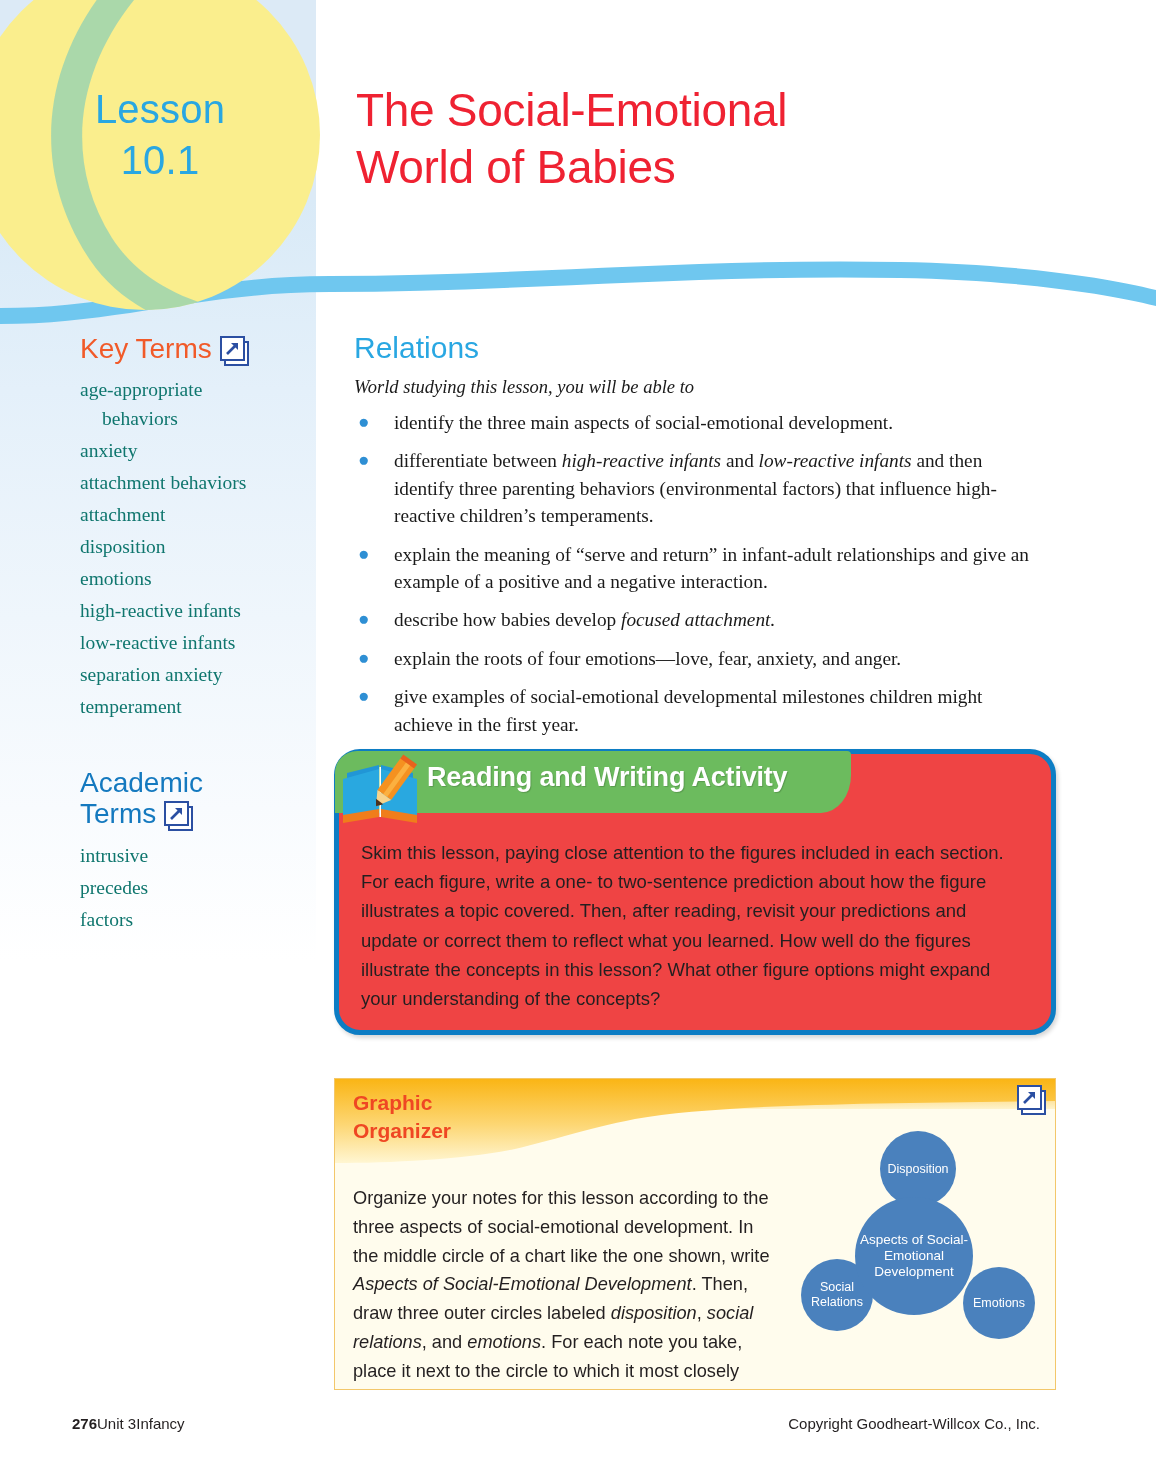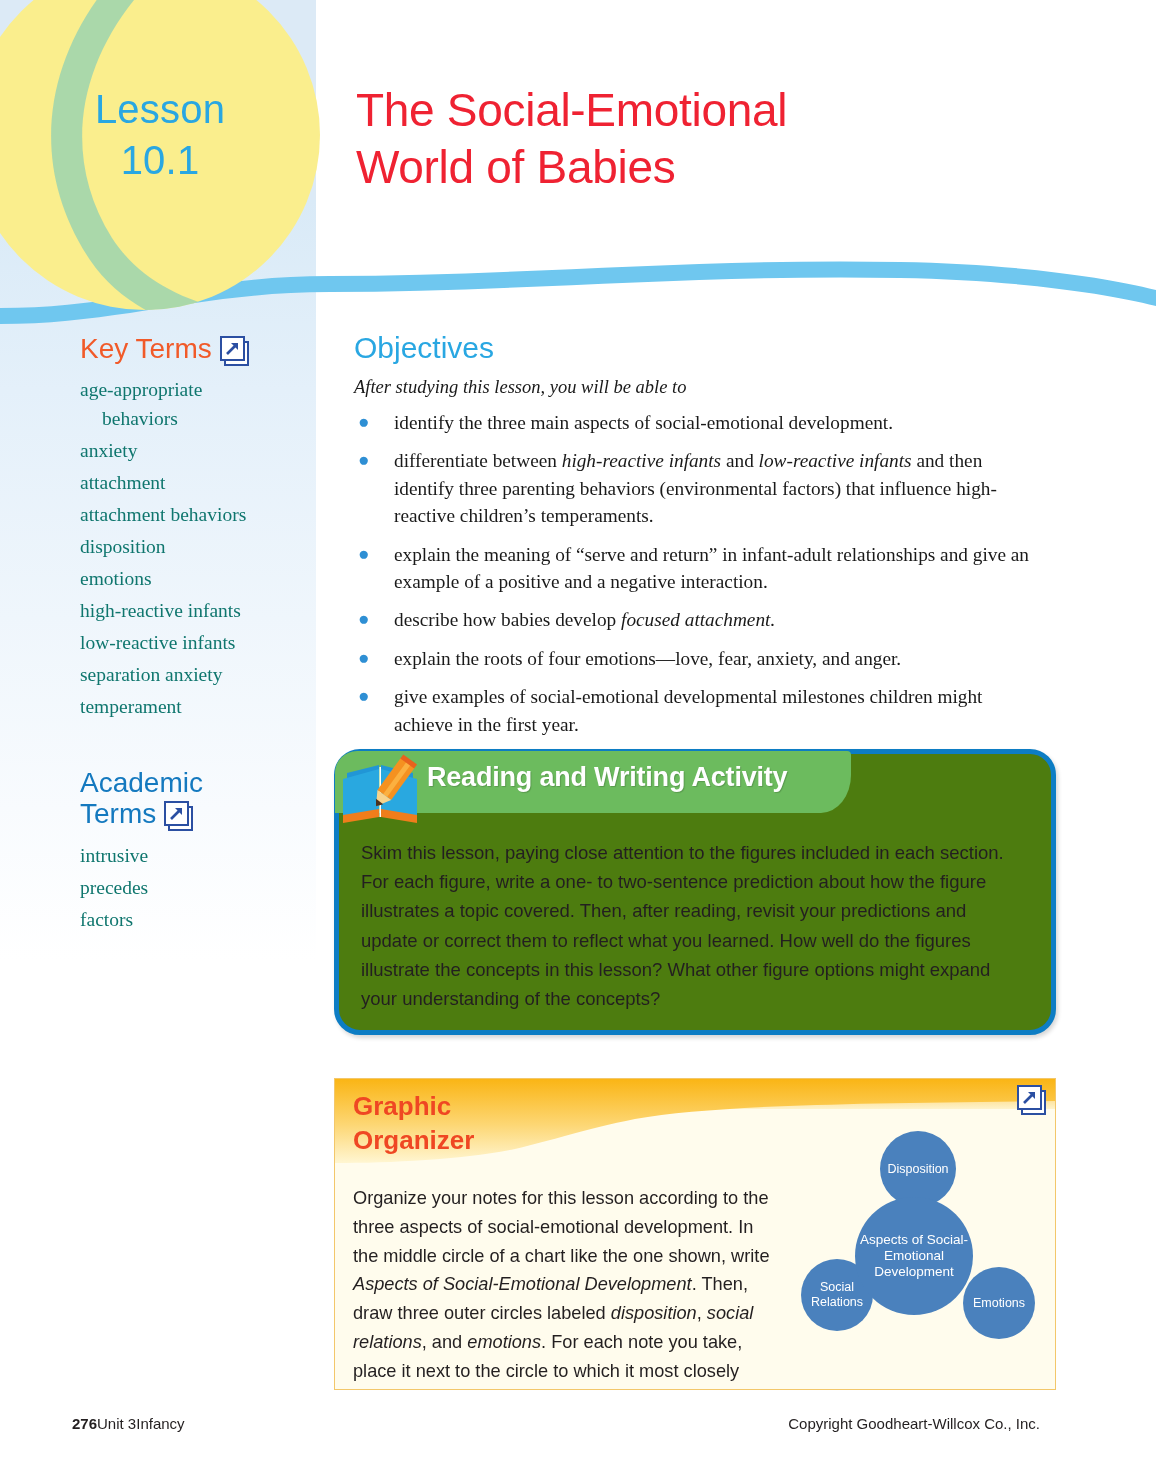--- a/index.html
+++ b/index.html
@@ -87,21 +87,21 @@
     display:flex;font-family:"Liberation Serif", serif;
     font-size:19.3px;line-height:1.42;color:#1a1a1a;margin-bottom:11px;
   }
   .obj-bullet{color:#2e8fd4;font-size:19px;width:36px;flex:0 0 36px;text-align:left;padding-left:4px;line-height:1.42;}
   .obj-text{flex:1;}
   .obj-text i{font-style:italic;}
 
   
   .rw-box{
     position:absolute;left:334px;top:749px;width:722px;height:286px;
-    border:5px solid #0d7dc4;border-radius:26px;background:#4d7c0f;
+    border:5px solid #0d7dc4;border-radius:26px;background:#ef4444;
     box-sizing:border-box;z-index:6;
     box-shadow:2px 3px 4px rgba(0,0,0,.16);
   }
   .rw-banner{
     position:absolute;left:-4px;top:-3px;height:62px;width:480px;z-index:7;
   }
   .rw-banner-bg{
     position:absolute;left:0;top:0;width:480px;height:62px;
     background:#6cbb5e;
     border-top-left-radius:22px;
@@ -126,21 +126,21 @@
 
   
   .go-box{
     position:absolute;left:334px;top:1078px;width:722px;height:312px;
     background:#fffced;border:1px solid #f3c76a;box-sizing:border-box;z-index:6;
     overflow:hidden;
   }
   .go-band{position:absolute;left:0;top:0;width:722px;height:92px;z-index:1;}
   .go-title{
     position:absolute;left:18px;top:10px;z-index:3;
-    color:#ef4723;font-size:26px;font-weight:bold;line-height:1.32;
+    color:#ef4723;font-size:21px;font-weight:bold;line-height:1.32;
   }
   .go-title span{display:block;}
   .go-link{position:absolute;right:12px;top:6px;z-index:4;}
   .go-text{
     position:absolute;left:18px;top:105px;width:420px;z-index:3;
     font-size:18.2px;line-height:1.58;color:#231f20;
   }
   .go-text i{font-style:italic;}
   .go-diagram{position:absolute;right:10px;top:52px;width:250px;height:250px;z-index:3;}
   .bubble{
@@ -208,22 +208,22 @@
           <path d="M5,16 L15,6" stroke="#2b4fa2" stroke-width="2.6" fill="none"></path>
           <path d="M16,5 L16,12 L9,5 Z" fill="#2b4fa2"></path>
         </svg>
       </span>
     </div>
 
     <div class="term-list">
       <div>age-appropriate</div>
       <div class="wrapped">behaviors</div>
       <div>anxiety</div>
+      <div>attachment behaviors</div>
       <div>attachment</div>
-      <div>attachment behaviors</div>
       <div>disposition</div>
       <div>emotions</div>
       <div>high-reactive infants</div>
       <div>low-reactive infants</div>
       <div>separation anxiety</div>
       <div>temperament</div>
     </div>
 
     <div class="academic-block">
       <div class="side-head academic">
@@ -242,22 +242,22 @@
       </div>
       <div class="term-list">
         <div>intrusive</div>
         <div>precedes</div>
         <div>factors</div>
       </div>
     </div>
   </div>
 
   <div class="objectives">
-    <div class="obj-title">Objectives</div>
-    <div class="obj-lead">After studying this lesson, you will be able to</div>
+    <div class="obj-title">Relations</div>
+    <div class="obj-lead">World studying this lesson, you will be able to</div>
     <div class="obj-list">
       <div class="obj-item">
         <span class="obj-bullet">●</span>
         <span class="obj-text">identify the three main aspects of social-emotional development.</span>
       </div>
       <div class="obj-item">
         <span class="obj-bullet">●</span>
         <span class="obj-text">differentiate between <i>high-reactive infants</i> and <i>low-reactive infants</i> and then identify three parenting behaviors (environmental factors) that influence high-reactive children’s temperaments.</span>
       </div>
       <div class="obj-item">

